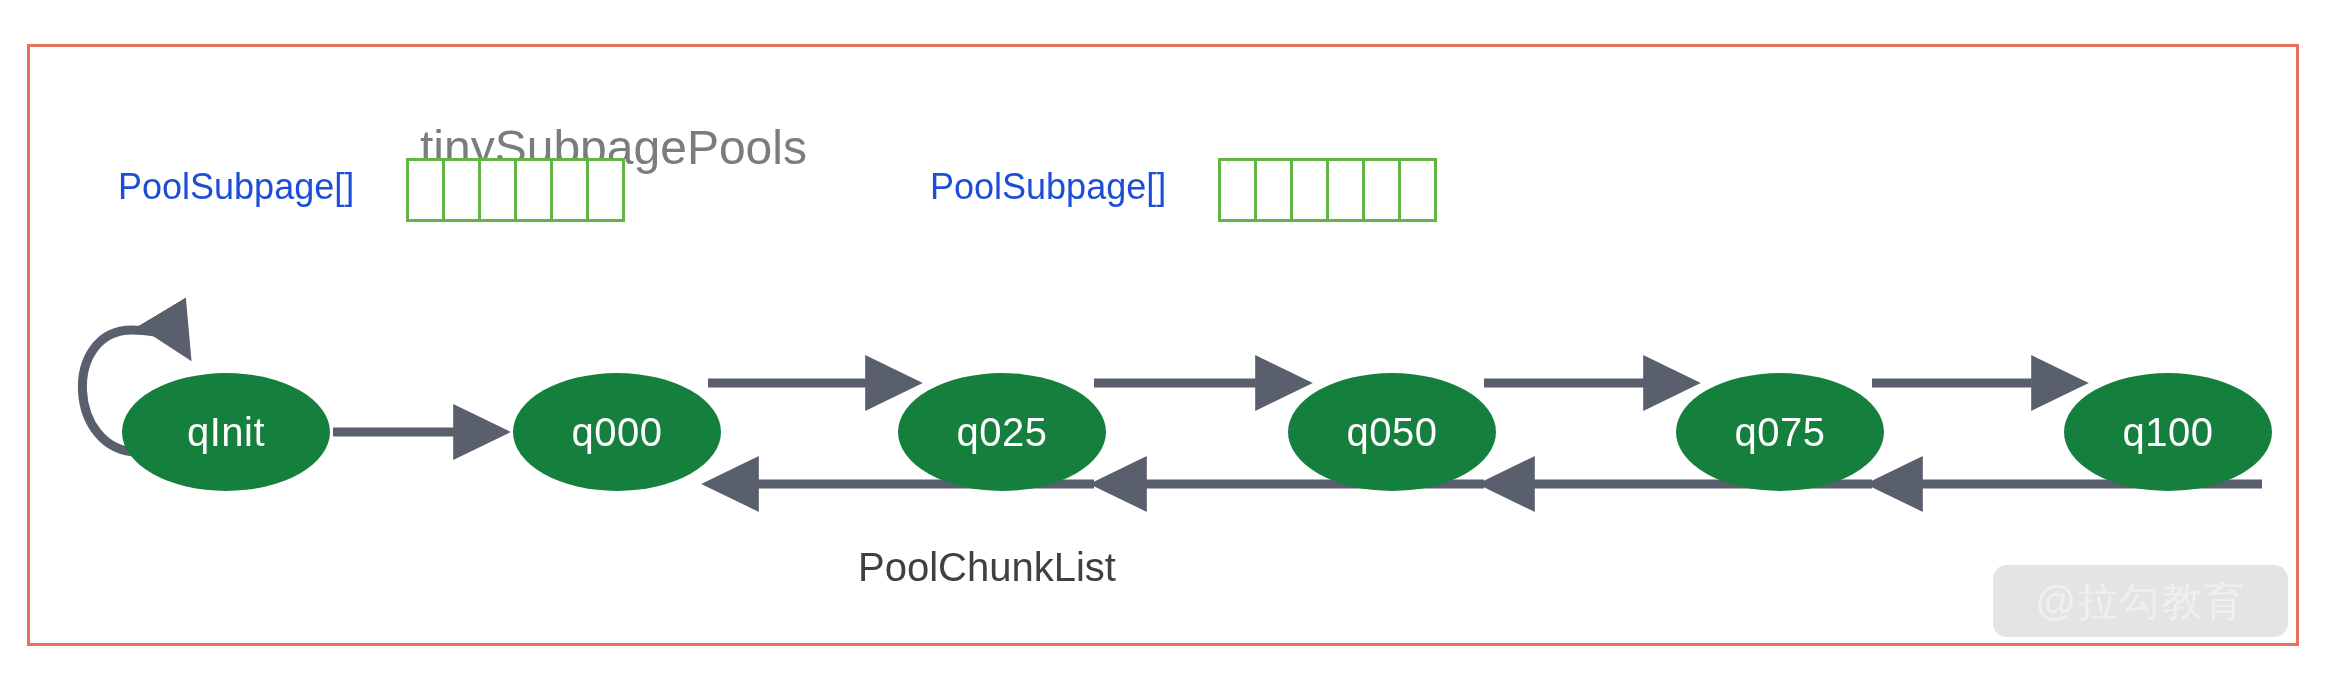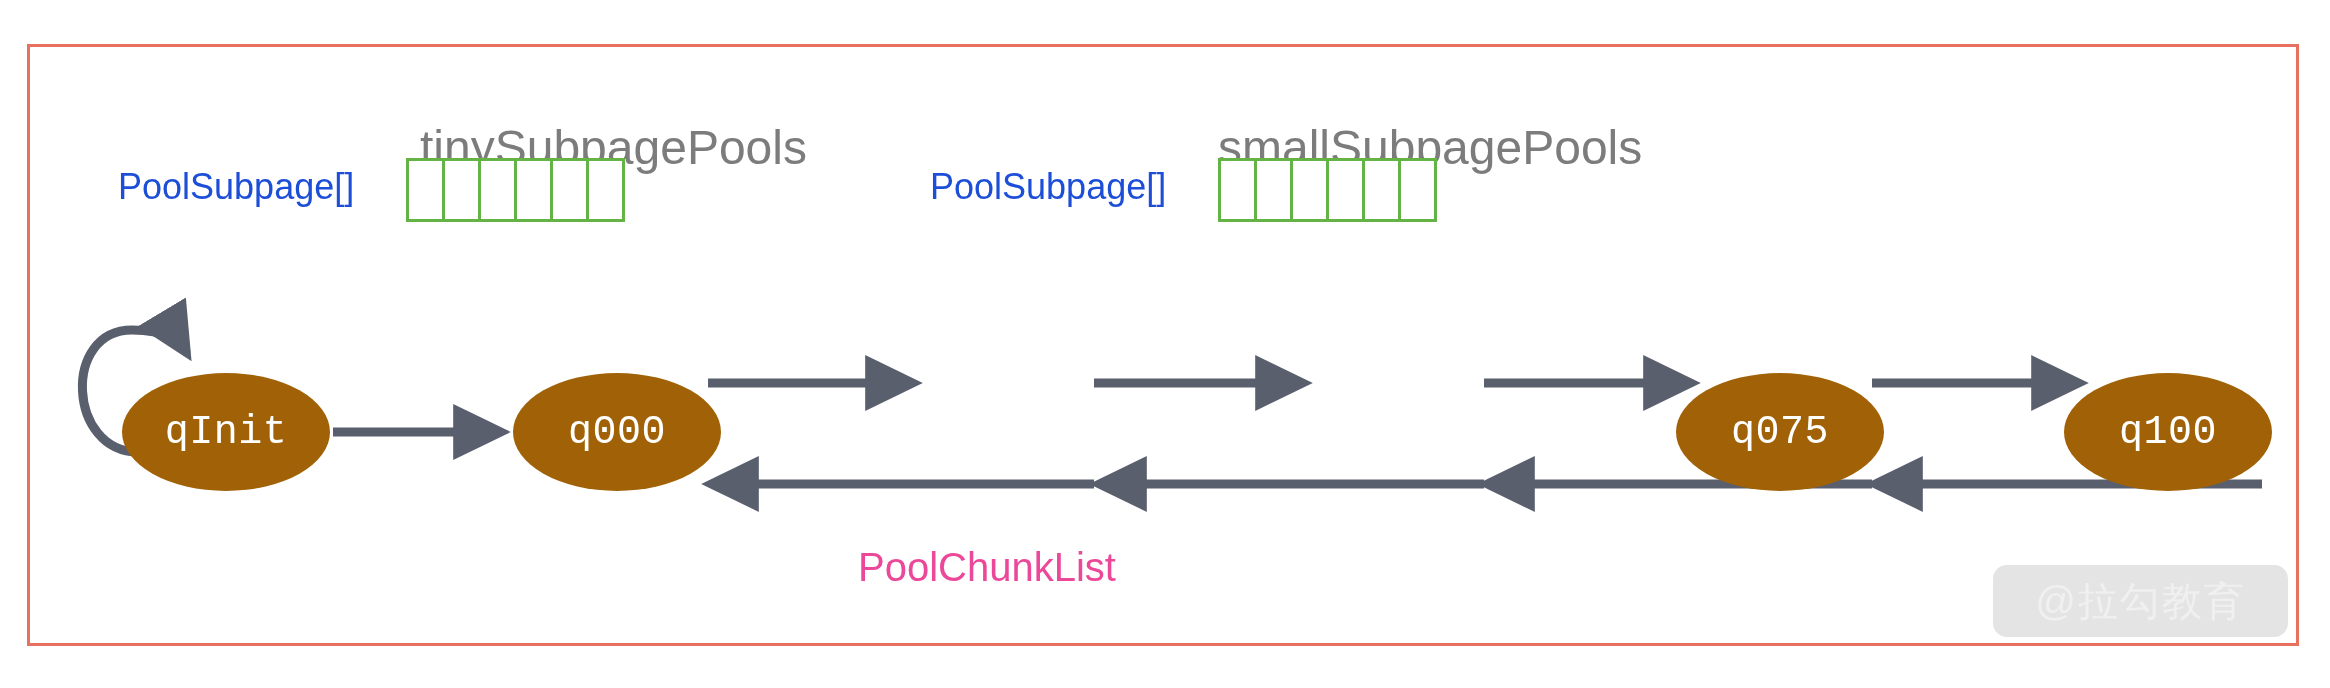--- a/index.html
+++ b/index.html
@@ -83,46 +83,45 @@
     top: 0;
     width: 2330px;
     height: 688px;
     pointer-events: none;
   }
   .node-ellipse {
     position: absolute;
     width: 208px;
     height: 118px;
     border-radius: 50%;
-    background: #a16207;
+    background: #15803d;
     display: flex;
     align-items: center;
     justify-content: center;
     top: 373px;
-    font-family: Liberation Mono, monospace;
   }
   .node-label {
     color: #ffffff;
     font-size: 40px;
     white-space: nowrap;
     letter-spacing: 0.5px;
   }
   #node-qinit { left: 122px; }
   #node-q000  { left: 513px; }
   #node-q025  { left: 898px; }
   #node-q050  { left: 1288px; }
   #node-q075  { left: 1676px; text-align: center; }
   #node-q100  { left: 2064px; justify-content: center; }
 
   .chunklist-caption {
     position: absolute;
     left: 858px;
     top: 545px;
     font-size: 40px;
-    color: #ec4899;
+    color: #404040;
     white-space: nowrap;
   }
 
   
   #watermark {
     position: absolute;
     left: 1993px;
     top: 565px;
     width: 295px;
     height: 72px;
@@ -150,21 +149,20 @@
   <div class="pool-label" id="tiny-label">PoolSubpage[]</div>
   <div class="subpage-grid" id="tiny-grid">
     <div class="subpage-cell"></div>
     <div class="subpage-cell"></div>
     <div class="subpage-cell"></div>
     <div class="subpage-cell"></div>
     <div class="subpage-cell"></div>
     <div class="subpage-cell"></div>
   </div>
 
-  <div class="pool-header" id="small-header">smallSubpagePools</div>
   <div class="pool-label" id="small-label">PoolSubpage[]</div>
   <div class="subpage-grid" id="small-grid">
     <div class="subpage-cell"></div>
     <div class="subpage-cell"></div>
     <div class="subpage-cell"></div>
     <div class="subpage-cell"></div>
     <div class="subpage-cell"></div>
     <div class="subpage-cell"></div>
   </div>
 
@@ -211,20 +209,26 @@
       <line x1="2262" y1="484" x2="1876" y2="484" stroke="#5a5f6e" stroke-width="9" marker-end="url(#arrowhead)"></line>
     </g>
   </svg>
 
   <div class="node-ellipse" id="node-qinit">
     <span class="node-label">qInit</span>
   </div>
   <div class="node-ellipse" id="node-q000">
     <span class="node-label">q000</span>
   </div>
+  <div class="node-ellipse" id="node-q025">
+    <span class="node-label">q025</span>
+  </div>
+  <div class="node-ellipse" id="node-q050">
+    <span class="node-label">q050</span>
+  </div>
   <div class="node-ellipse" id="node-q075">
     <span class="node-label">q075</span>
   </div>
   <div class="node-ellipse" id="node-q100">
     <span class="node-label">q100</span>
   </div>
 
   <div class="chunklist-caption">PoolChunkList</div>
 
   <div id="watermark">

